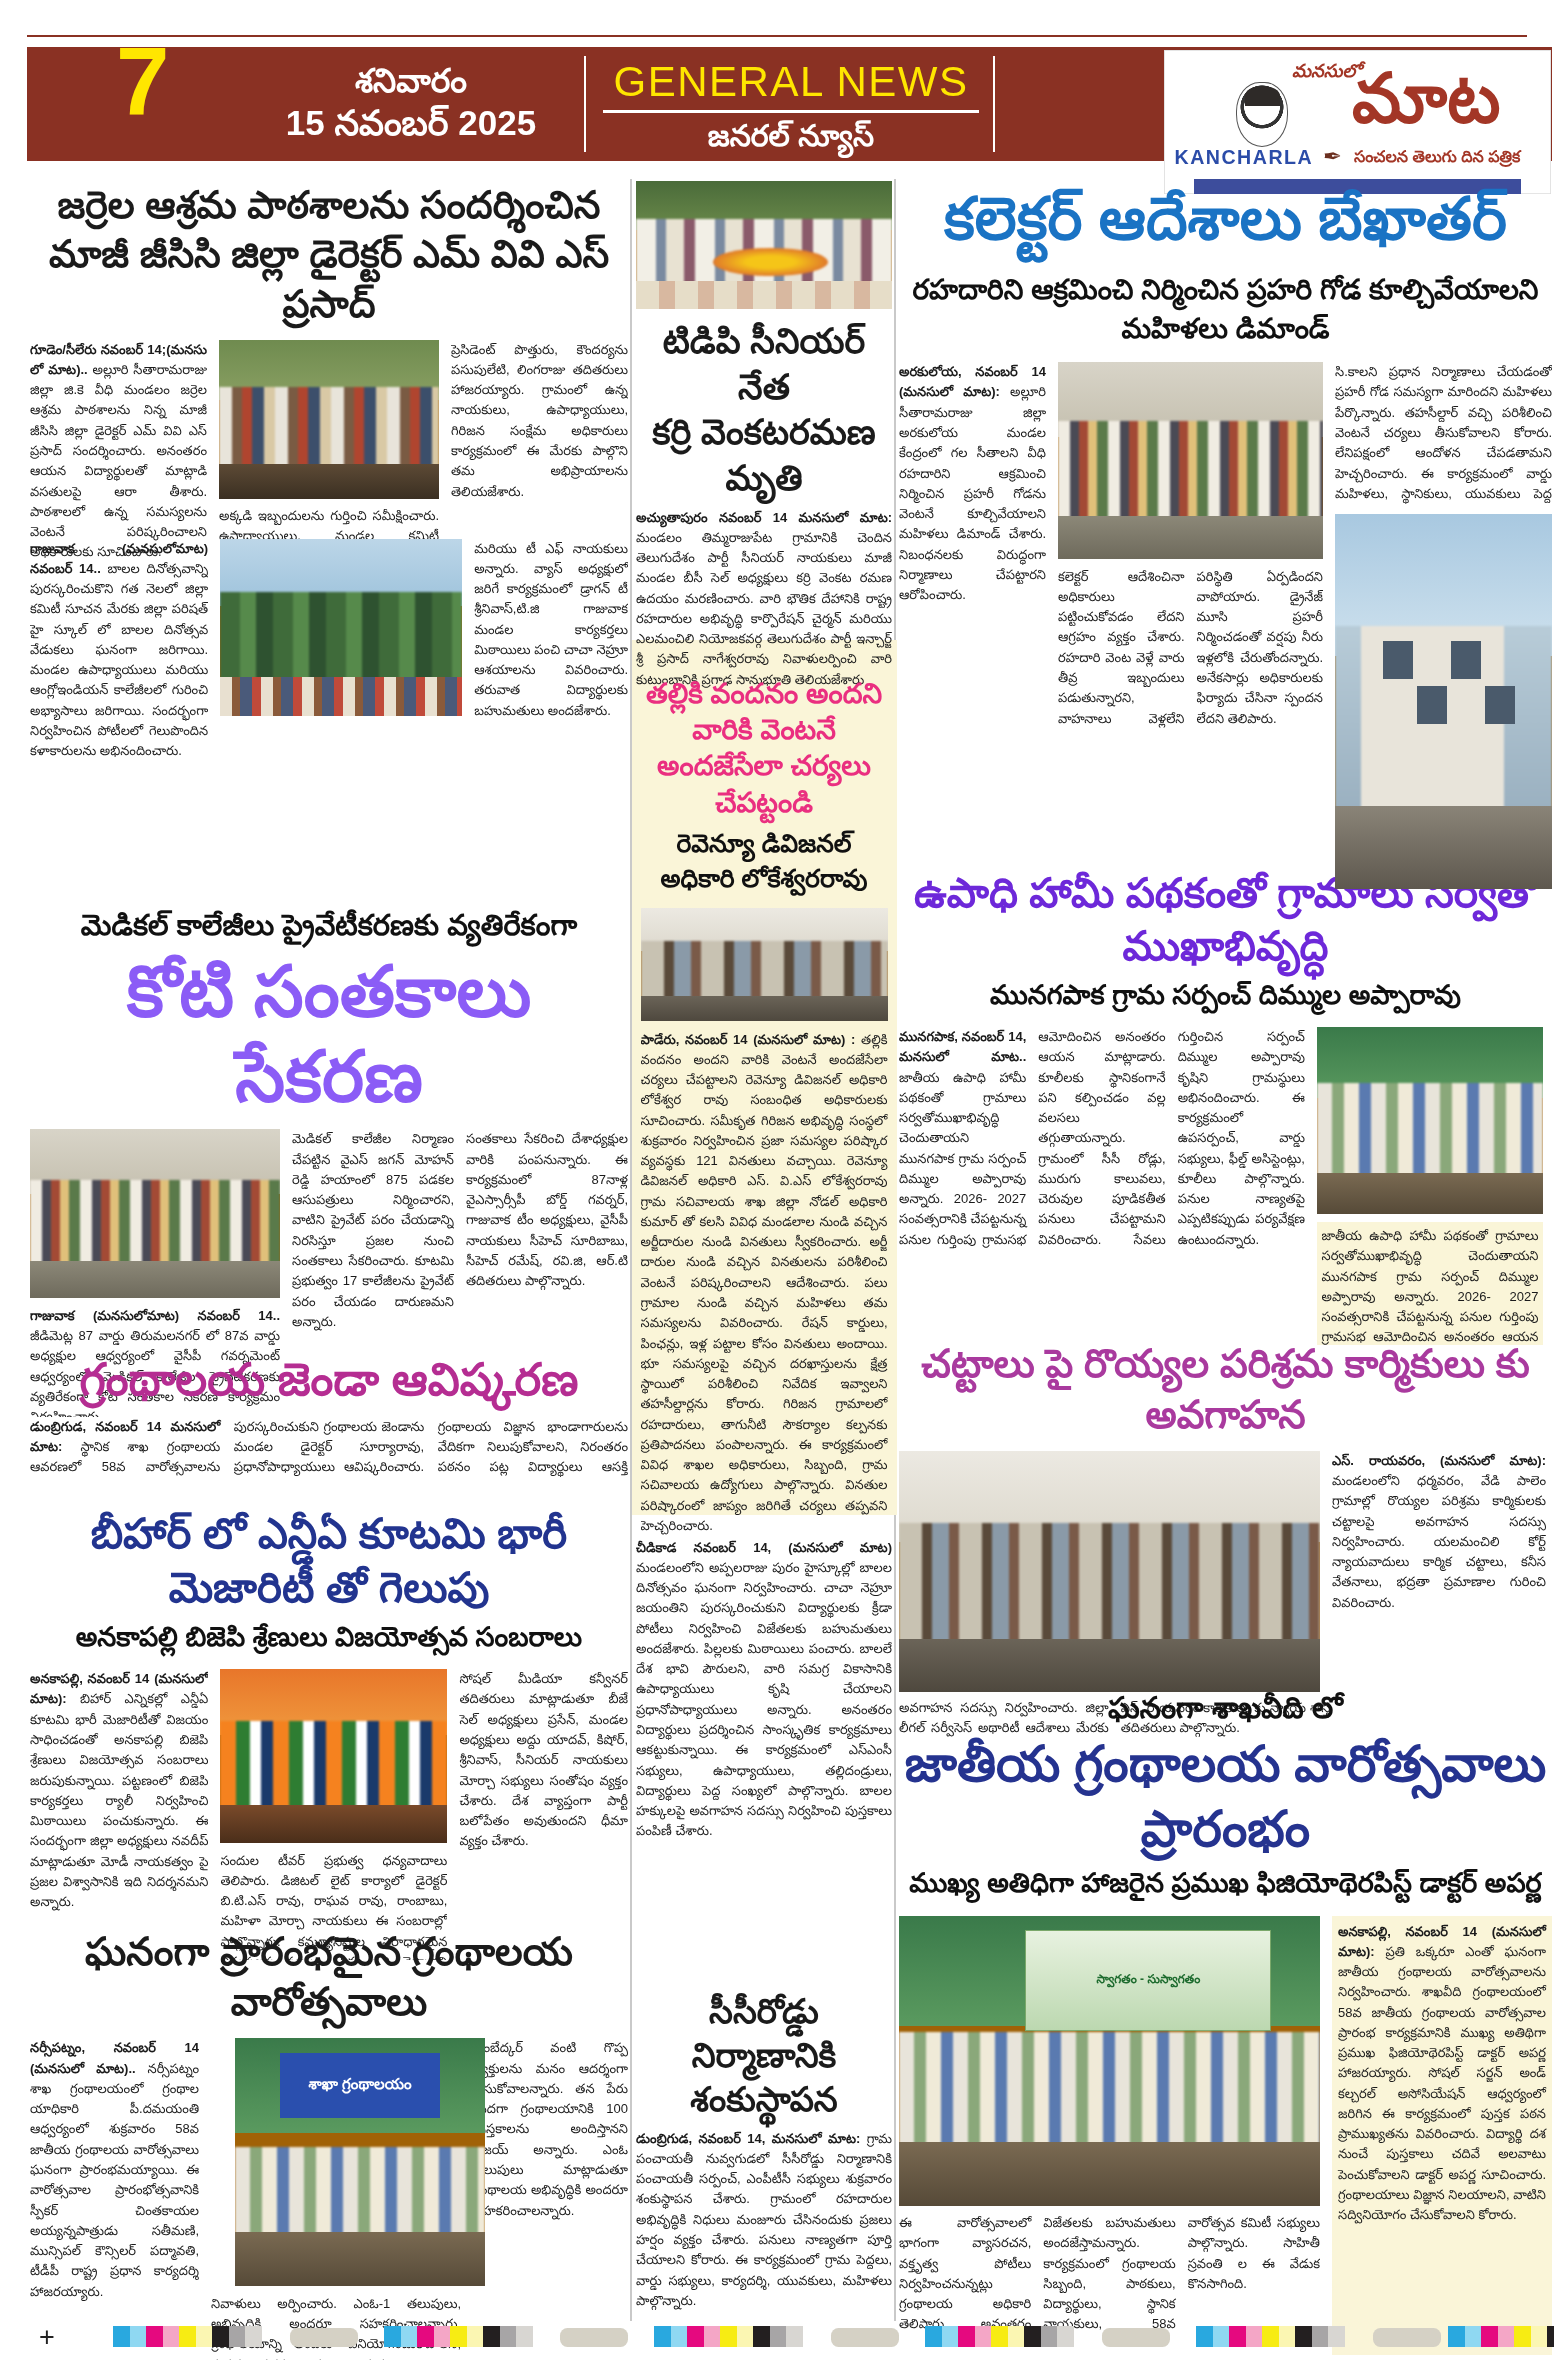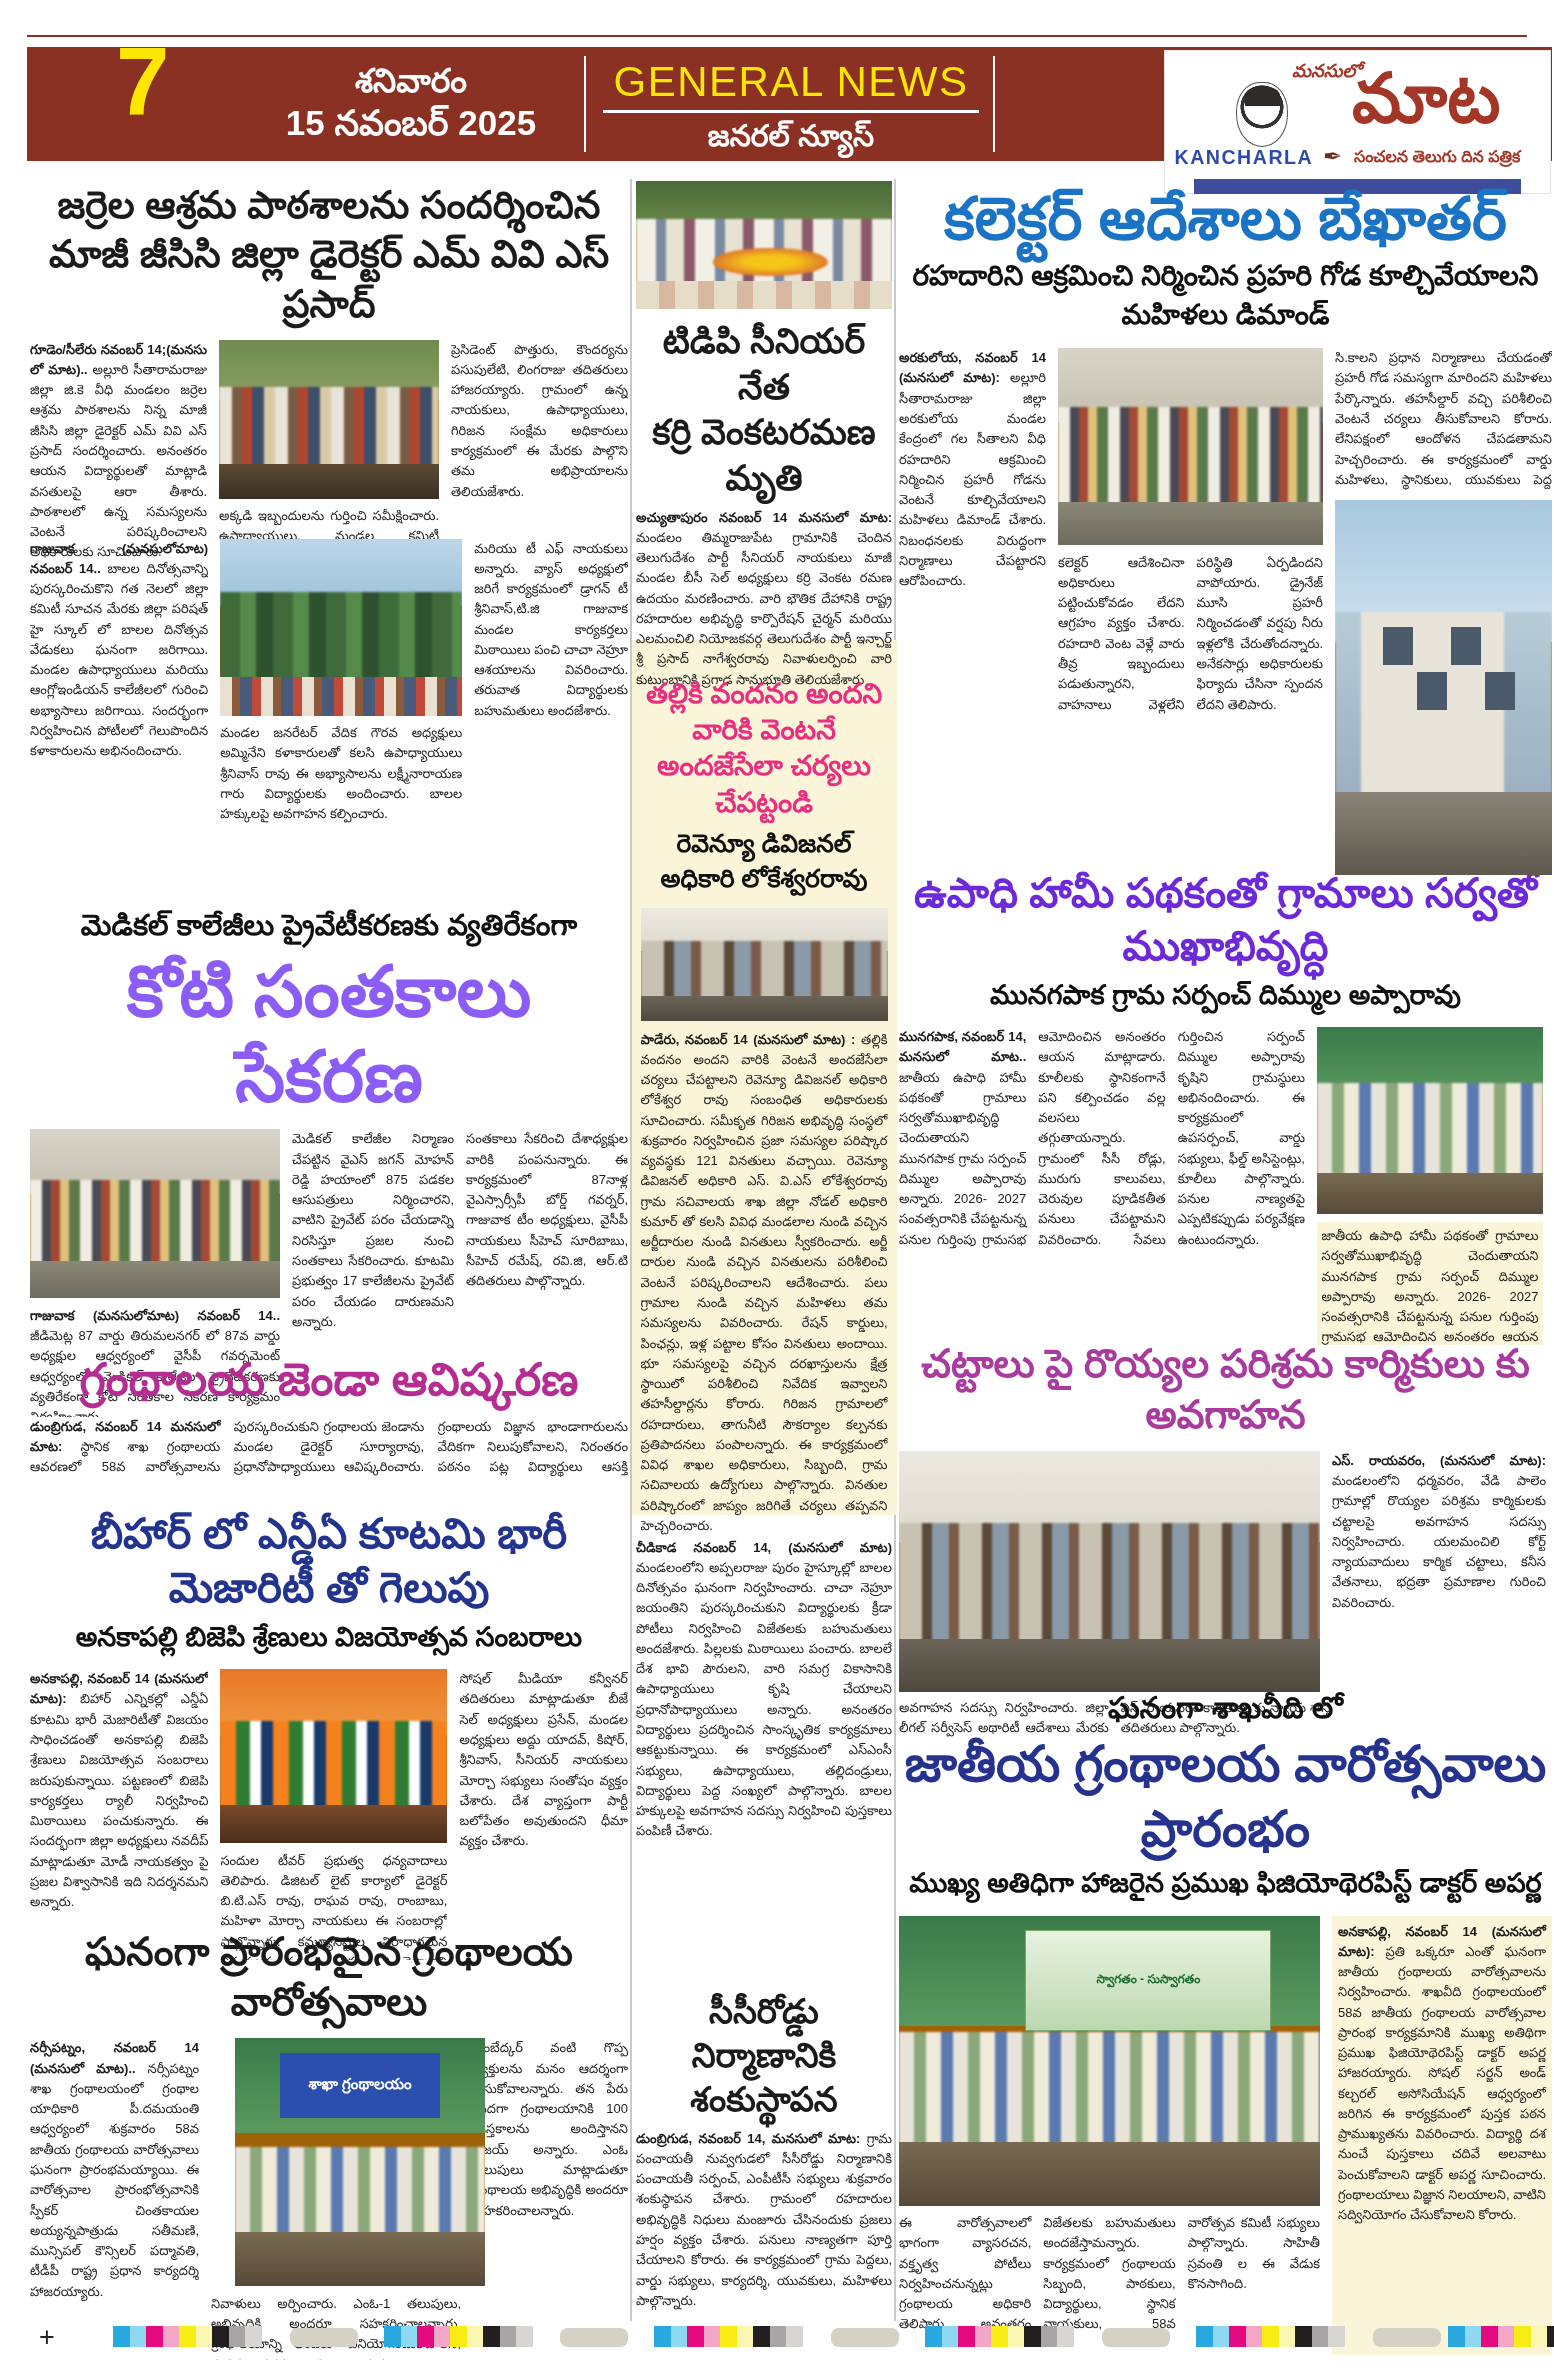--- a/index.html
+++ b/index.html
@@ -147,21 +147,20 @@
         <div class="body-txt" style="width:183px;height:292px;">
           <span class="dl">గాజువాక (మనసులోమాట) నవంబర్ 14..</span>
           <span>బాలల దినోత్సవాన్ని పురస్కరించుకొని గత నెలలో జిల్లా కమిటీ సూచన మేరకు జిల్లా పరిషత్ హై స్కూల్ లో బాలల దినోత్సవ వేడుకలు ఘనంగా జరిగాయి. మండల ఉపాధ్యాయులు మరియు ఆంగ్లోఇండియన్ కాలేజీలలో గురించి అభ్యాసాలు జరిగాయి. సందర్భంగా నిర్వహించిన పోటీలలో గెలుపొందిన కళాకారులను అభినందించారు.</span>
         </div>
         <div class="stack" style="width:242px;">
           <div class="ph c-school" style="width:242px;height:177px;">
             <div class="sky"></div>
               <div class="crowd"></div>
               <div class="fg"></div>
           </div>
-          <div class="body-txt" style="height:107px;">మండల జనరేటర్ వేదిక గౌరవ అధ్యక్షులు అమ్మినేని కళాకారులతో కలసి ఉపాధ్యాయులు శ్రీనివాస్ రావు ఈ అభ్యాసాలను లక్ష్మీనారాయణ గారు విద్యార్థులకు అందించారు. బాలల హక్కులపై అవగాహన కల్పించారు.</div>
         </div>
         <div class="body-txt" style="width:158px;height:292px;">మరియు టీ ఎఫ్ నాయకులు అన్నారు. వ్యాస్ అధ్యక్షులో జరిగే కార్యక్రమంలో డ్రాగన్ టీ శ్రీనివాస్,టి.జి గాజువాక మండల కార్యకర్తలు మిఠాయిలు పంచి చాచా నెహ్రూ ఆశయాలను వివరించారు. తరువాత విద్యార్థులకు బహుమతులు అందజేశారు.</div>
       </div>
     </div>
 
     <div style="height:442px;">
       <div class="kicker" style="font-size:29px;">మెడికల్ కాలేజీలు ప్రైవేటీకరణకు వ్యతిరేకంగా</div>
       <div class="hl" style="font-size:71px;color:#8b5cf6;line-height:1.2;">కోటి సంతకాలు సేకరణ</div>
       <div class="row">
         <div class="stack" style="width:250px;">
@@ -275,21 +274,21 @@
         <span class="dl">డుంబ్రిగుడ, నవంబర్ 14, మనసులో మాట:</span>
         <span>గ్రామ పంచాయతీ నువ్వగుడలో సీసీరోడ్డు నిర్మాణానికి పంచాయతీ సర్పంచ్, ఎంపీటీసీ సభ్యులు శుక్రవారం శంకుస్థాపన చేశారు. గ్రామంలో రహదారుల అభివృద్ధికి నిధులు మంజూరు చేసినందుకు ప్రజలు హర్షం వ్యక్తం చేశారు. పనులు నాణ్యతగా పూర్తి చేయాలని కోరారు. ఈ కార్యక్రమంలో గ్రామ పెద్దలు, వార్డు సభ్యులు, కార్యదర్శి, యువకులు, మహిళలు పాల్గొన్నారు.</span>
       </div>
     </div>
   </div>
 
   <div class="col" style="left:899px;width:653px;">
 
     <div style="height:686px;">
       <div class="hl" style="font-size:59px;color:#1a73c4;">కలెక్టర్ ఆదేశాలు బేఖాతర్</div>
-      <div class="subhead" style="font-size:28px;margin-top:2px;">రహదారిని ఆక్రమించి నిర్మించిన ప్రహరి గోడ కూల్చివేయాలని మహిళలు డిమాండ్</div>
+      <div class="subhead" style="font-size:28px;margin-top:16px;">రహదారిని ఆక్రమించి నిర్మించిన ప్రహరి గోడ కూల్చివేయాలని మహిళలు డిమాండ్</div>
       <div class="row">
         <div class="body-txt" style="width:147px;height:536px;">
           <span class="dl">అరకులోయ, నవంబర్ 14 (మనసులో మాట):</span>
           <span>అల్లూరి సీతారామరాజు జిల్లా అరకులోయ మండల కేంద్రంలో గల సీతాలని వీధి రహదారిని ఆక్రమించి నిర్మించిన ప్రహరీ గోడను వెంటనే కూల్చివేయాలని మహిళలు డిమాండ్ చేశారు. నిబంధనలకు విరుద్ధంగా నిర్మాణాలు చేపట్టారని ఆరోపించారు.</span>
         </div>
         <div class="stack" style="width:265px;">
           <div class="ph c-street" style="width:265px;height:197px;">
             <div class="sky"></div>
               <div class="crowd"></div>
               <div class="fg"></div>

